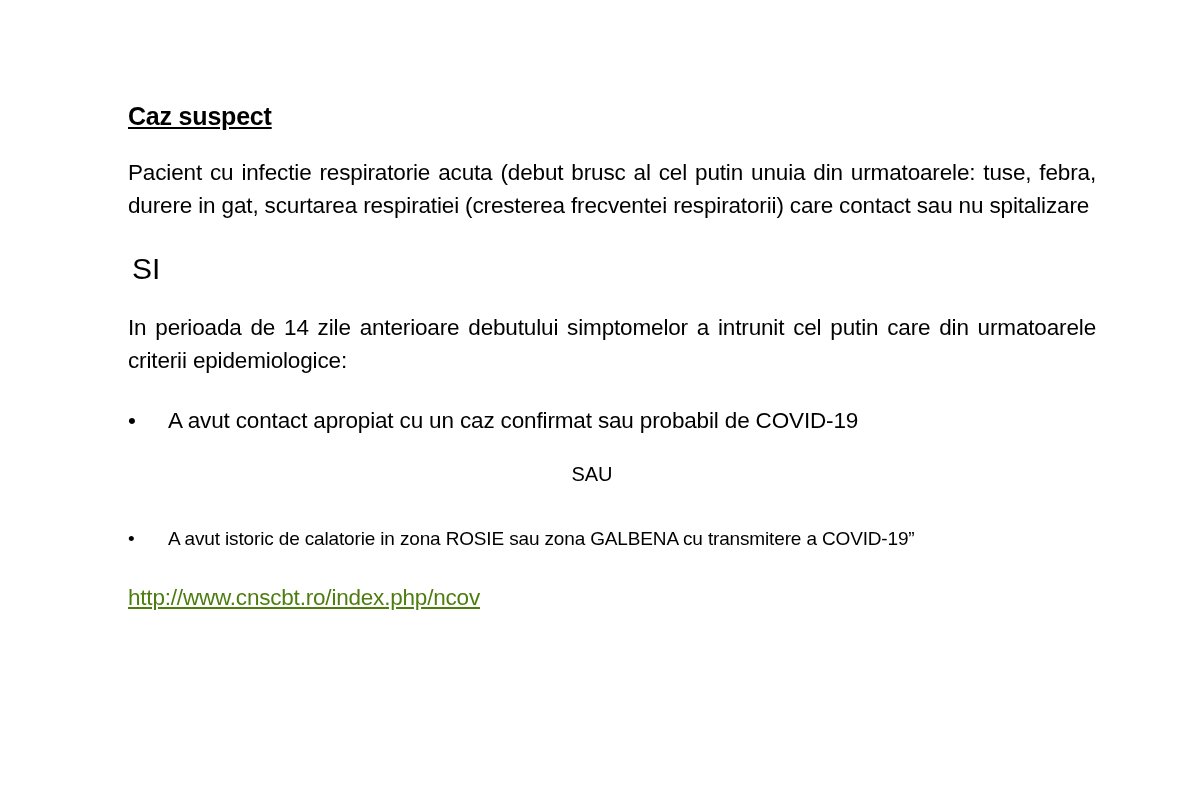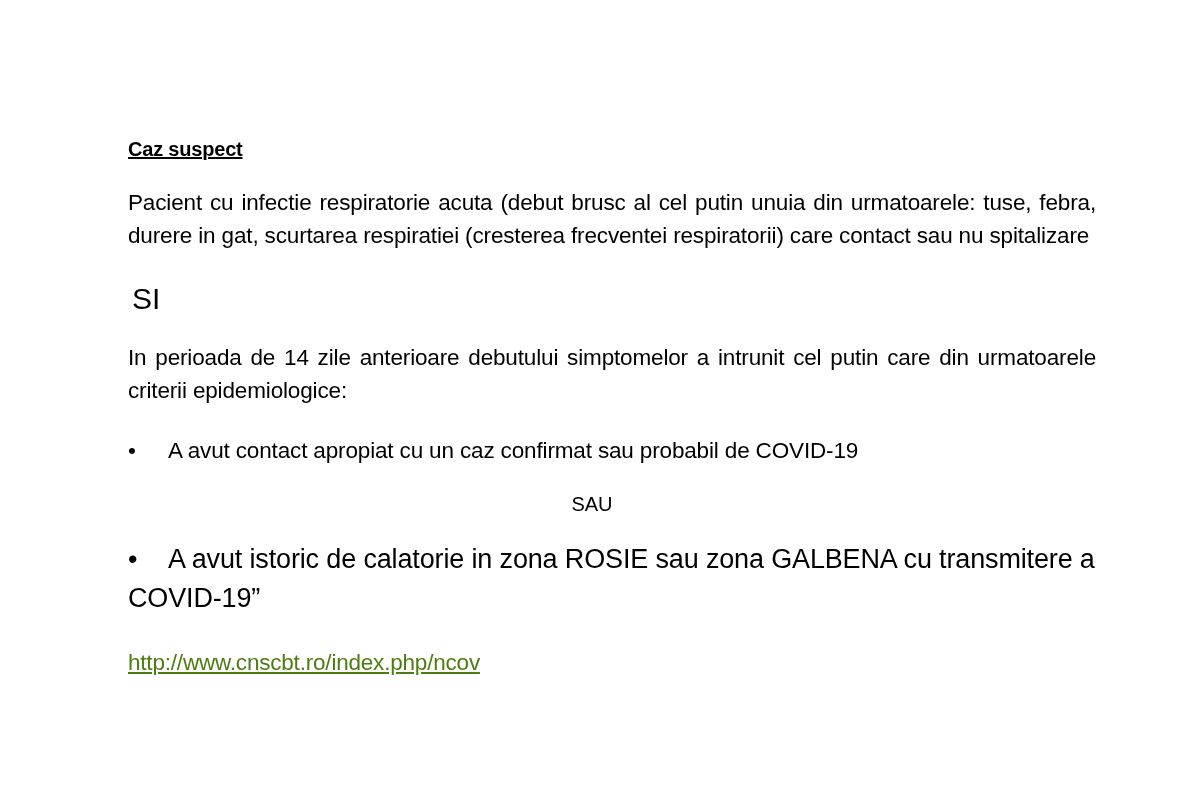--- a/index.html
+++ b/index.html
@@ -24,24 +24,24 @@
   .doc-title {
     font-size: 23px;
     font-weight: bold;
     text-align: center;
     line-height: 1.32;
     letter-spacing: -0.1px;
     margin: 8px 0 0 0;
     padding: 0 18px;
   }
   .section-heading {
-    font-size: 20px;
+    font-size: 25px;
     font-weight: bold;
     text-decoration: underline;
-    margin-top: 108px;
+    margin-top: 72px;
     letter-spacing: -0.2px;
   }
   p.para {
     font-size: 22.5px;
     line-height: 1.45;
     margin: 26px 0 0 0;
     text-align: justify;
     text-justify: inter-word;
     letter-spacing: -0.15px;
   }
@@ -65,23 +65,23 @@
   .bullet-row .btext {
     flex: 1;
   }
   .centered-or {
     text-align: center;
     font-size: 20px;
     margin: 26px 0 0 0;
     padding-right: 40px;
   }
   .bullet-flow {
-    font-size: 27px;
+    font-size: 19px;
     line-height: 1.45;
-    margin: 24px 0 0 0;
+    margin: 39px 0 0 0;
     letter-spacing: -0.15px;
   }
   .bullet-flow .dot {
     display: inline-block;
     width: 40px;
   }
   .link {
     display: inline-block;
     margin-top: 32px;
     font-size: 22.5px;

